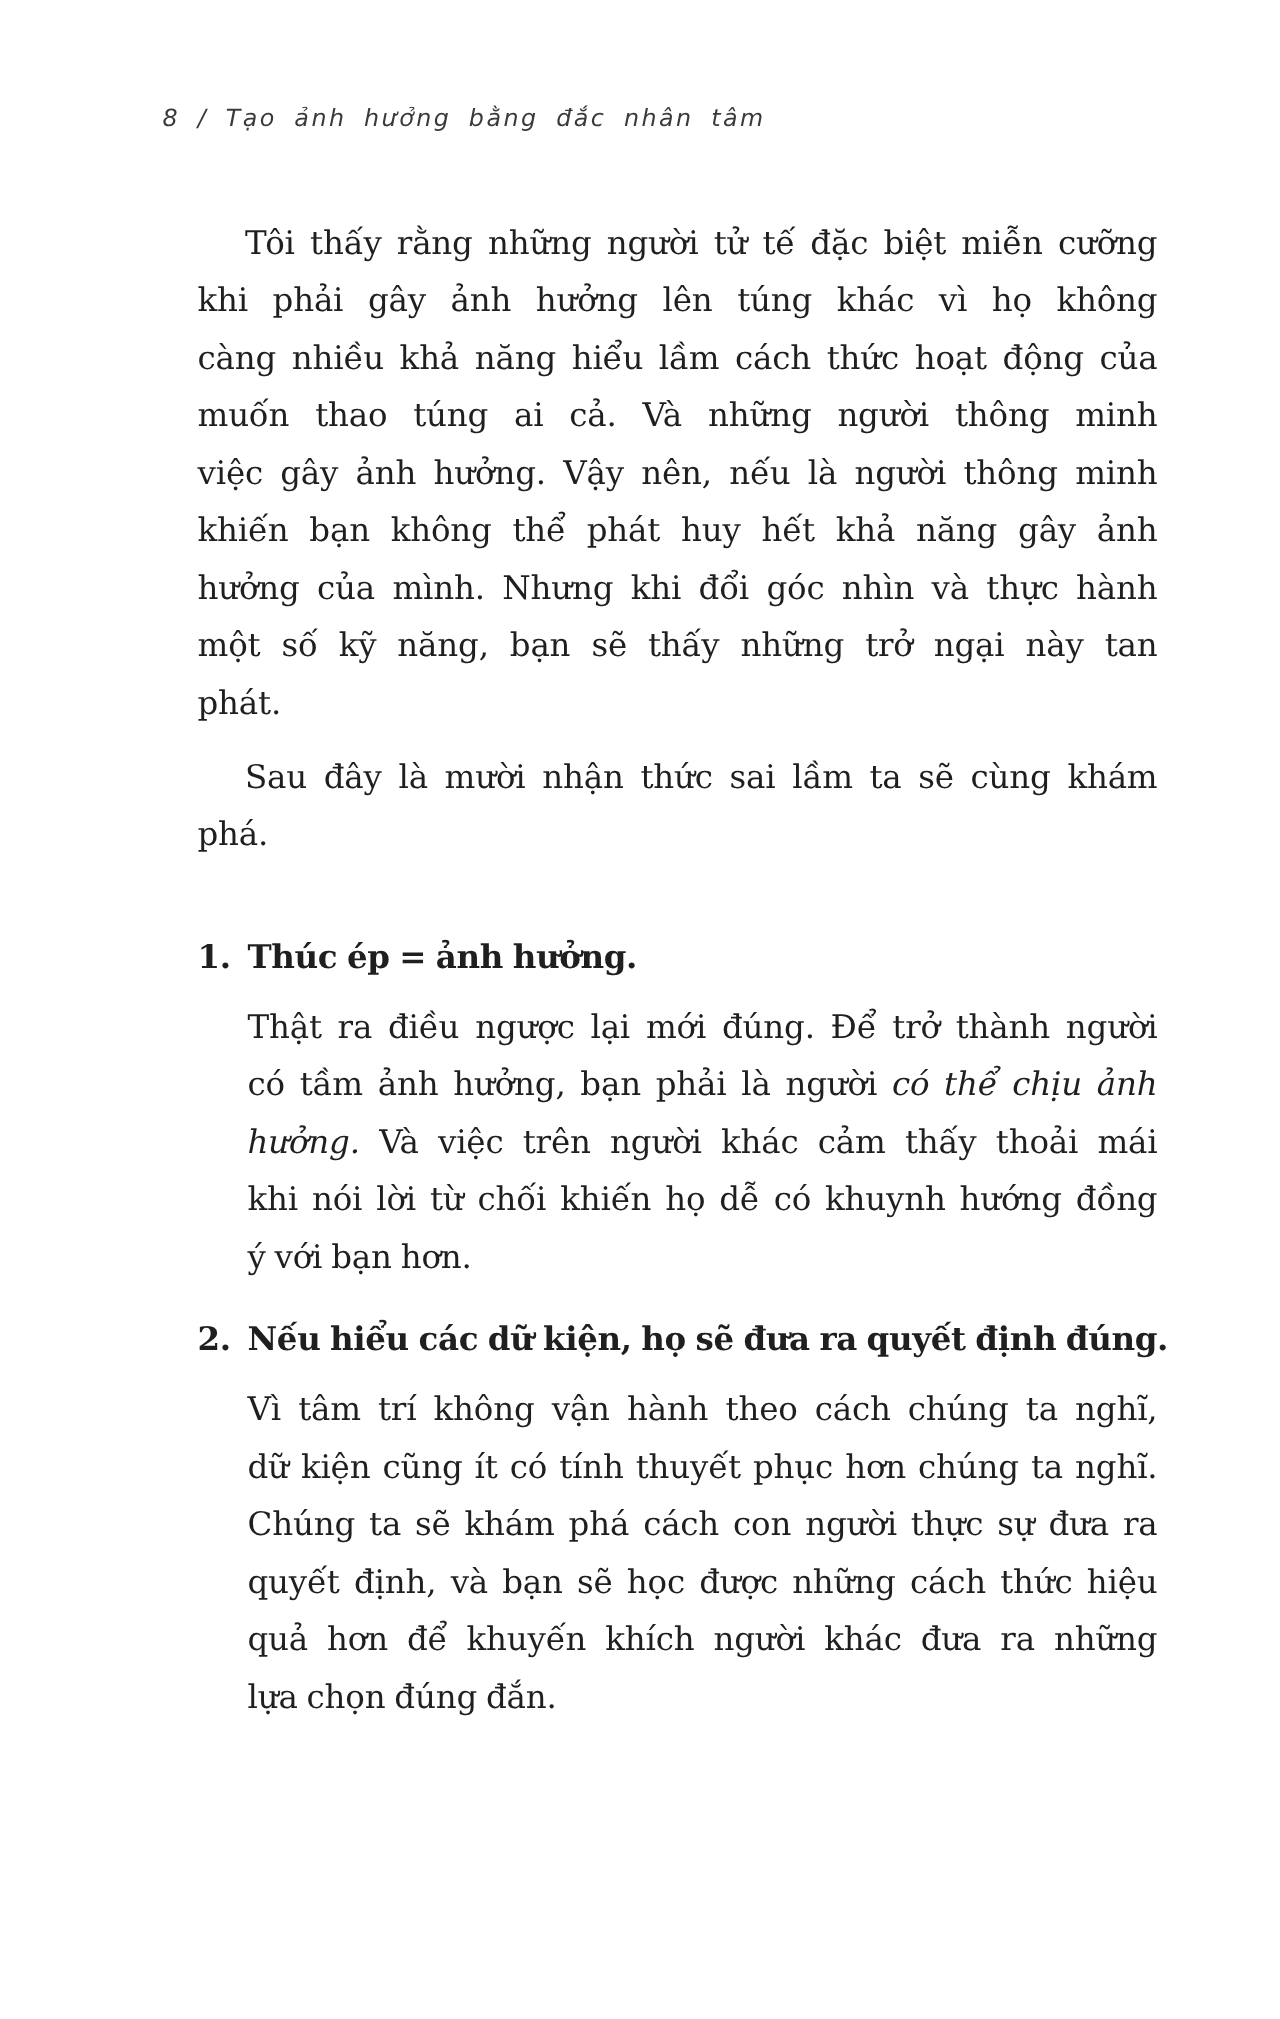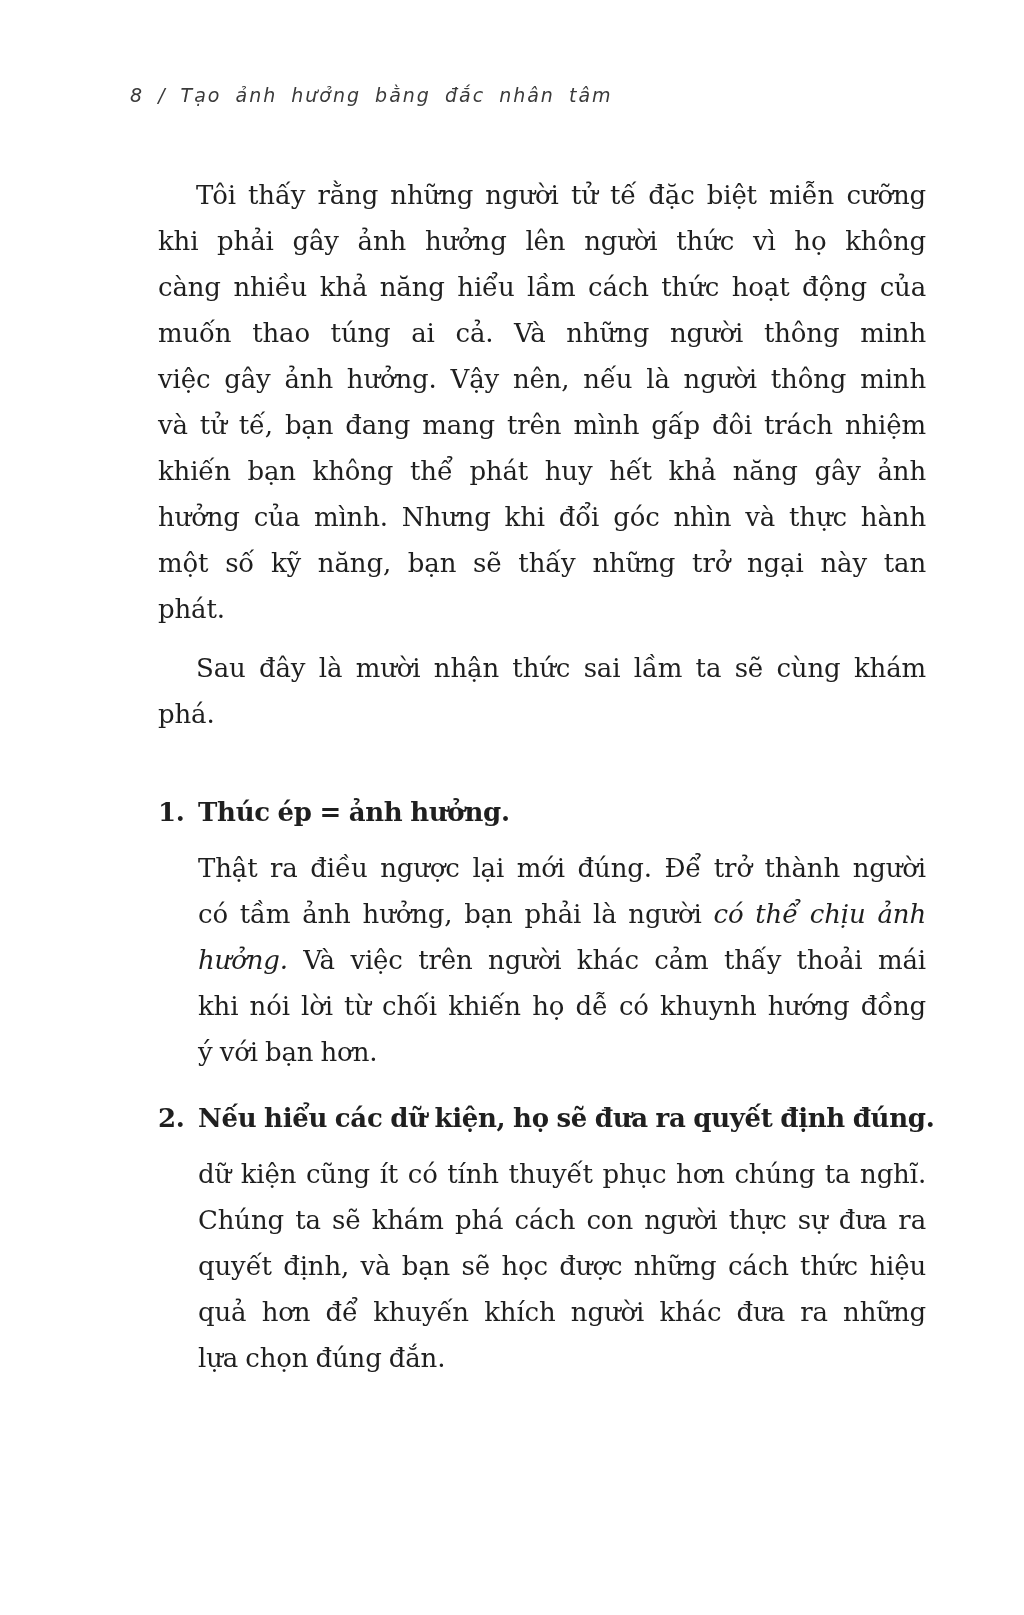--- a/index.html
+++ b/index.html
@@ -54,44 +54,44 @@
   em{}
 </style>
 </head>
 <body>
 
 <div class="page">
   <div class="running-head">8 / Tạo ảnh hưởng bằng đắc nhân tâm</div>
   <main class="body-text">
       <div class="block p">
         <div class="line indent"><span>Tôi thấy rằng những người tử tế đặc biệt miễn cưỡng</span></div>
-        <div class="line"><span>khi phải gây ảnh hưởng lên người thức vì họ không</span></div>
+        <div class="line"><span>khi phải gây ảnh hưởng lên túng khác vì họ không</span></div>
         <div class="line"><span>càng nhiều khả năng hiểu lầm cách thức hoạt động của</span></div>
         <div class="line"><span>muốn thao túng ai cả. Và những người thông minh</span></div>
         <div class="line"><span>việc gây ảnh hưởng. Vậy nên, nếu là người thông minh</span></div>
-        <div class="line"><span>và tử tế, bạn đang mang trên mình gấp đôi trách nhiệm</span></div>
         <div class="line"><span>khiến bạn không thể phát huy hết khả năng gây ảnh</span></div>
         <div class="line"><span>hưởng của mình. Nhưng khi đổi góc nhìn và thực hành</span></div>
         <div class="line"><span>một số kỹ năng, bạn sẽ thấy những trở ngại này tan</span></div>
         <div class="line no-j"><span>phát.</span></div>
       </div>
       <div class="block p">
         <div class="line indent"><span>Sau đây là mười nhận thức sai lầm ta sẽ cùng khám</span></div>
         <div class="line no-j"><span>phá.</span></div>
       </div>
       <div class="block item">
         <div class="item-head line no-j"><span class="item-num">1.</span><span>Thúc ép = ảnh hưởng.</span></div>
         <div class="line"><span>Thật ra điều ngược lại mới đúng. Để trở thành người</span></div>
         <div class="line"><span>có tầm ảnh hưởng, bạn phải là người </span><em>có thể chịu ảnh</em></div>
         <div class="line"><em>hưởng.</em><span> Và việc trên người khác cảm thấy thoải mái</span></div>
         <div class="line"><span>khi nói lời từ chối khiến họ dễ có khuynh hướng đồng</span></div>
         <div class="line no-j"><span>ý với bạn hơn.</span></div>
       </div>
       <div class="block item">
         <div class="item-head line no-j"><span class="item-num">2.</span><span>Nếu hiểu các dữ kiện, họ sẽ đưa ra quyết định đúng.</span></div>
+        <div class="line"><span>Vì tâm trí không vận hành theo cách chúng ta nghĩ,</span></div>
         <div class="line"><span>dữ kiện cũng ít có tính thuyết phục hơn chúng ta nghĩ.</span></div>
         <div class="line"><span>Chúng ta sẽ khám phá cách con người thực sự đưa ra</span></div>
         <div class="line"><span>quyết định, và bạn sẽ học được những cách thức hiệu</span></div>
         <div class="line"><span>quả hơn để khuyến khích người khác đưa ra những</span></div>
         <div class="line no-j"><span>lựa chọn đúng đắn.</span></div>
       </div>
     </main>
 </div>
 
 </body></html>

